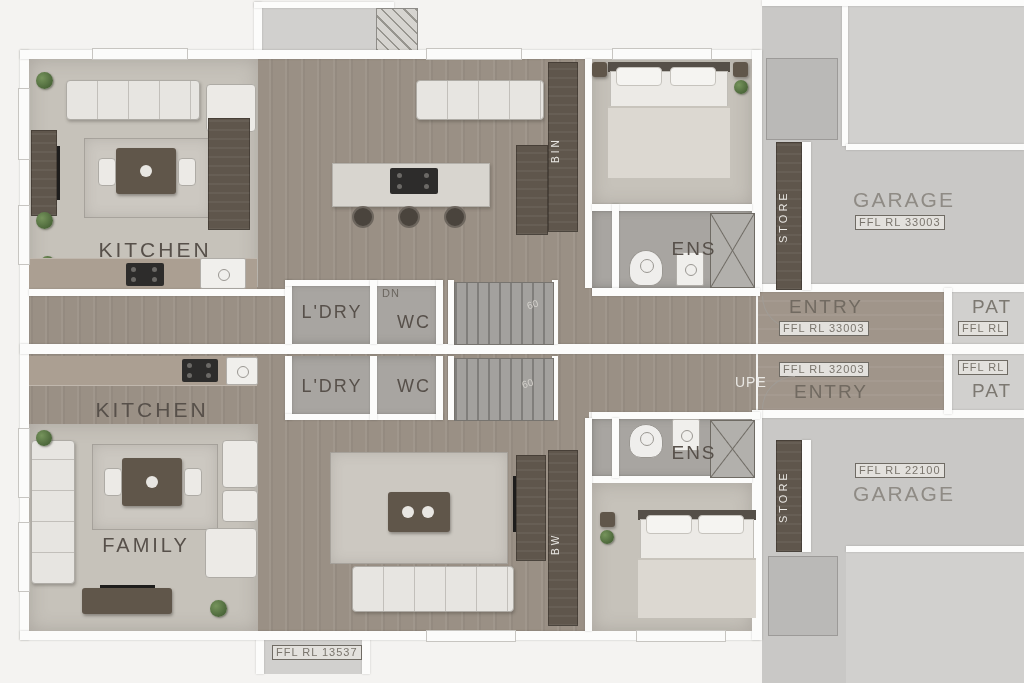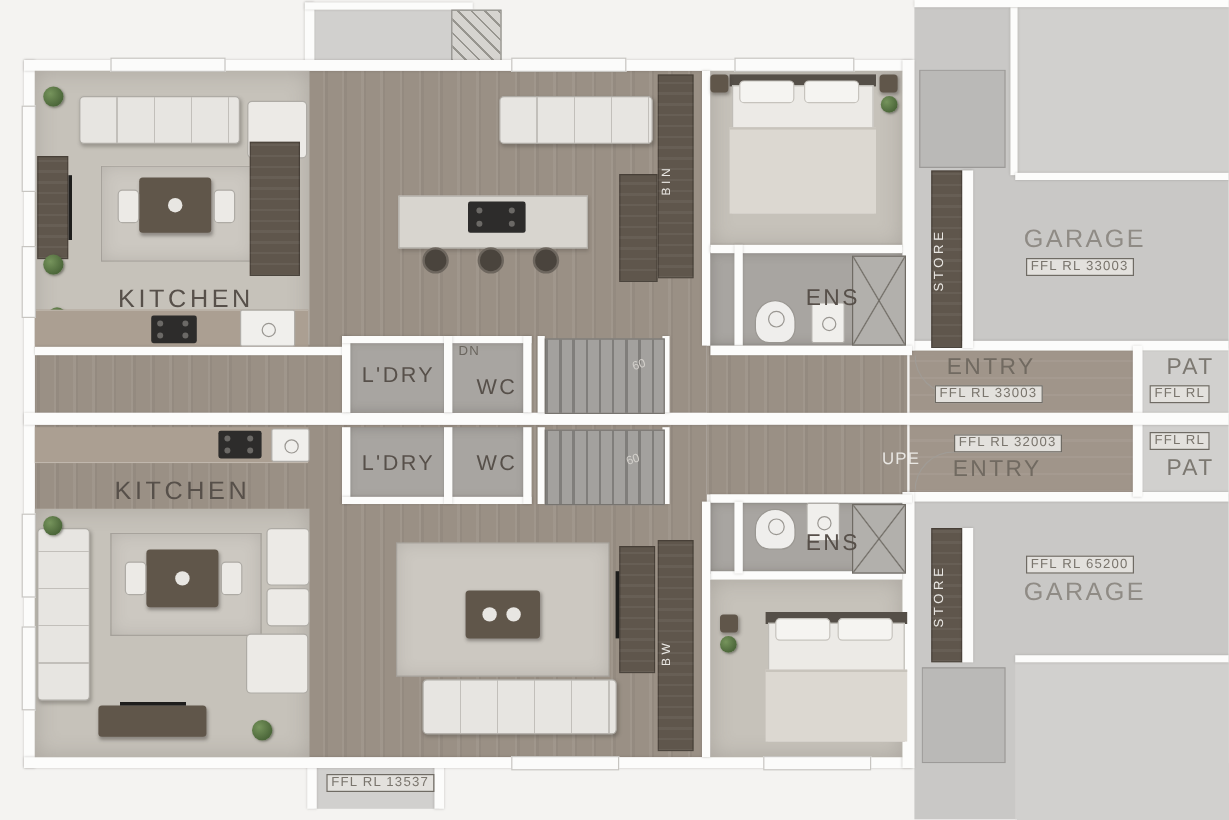--- a/index.html
+++ b/index.html
@@ -219,20 +219,21 @@
     </div>
   <div class="f chair" style="left:104px;top:468px;width:16px;height:26px;"></div>
   <div class="f chair" style="left:184px;top:468px;width:16px;height:26px;"></div>
   <div class="f chair" style="left:222px;top:440px;width:34px;height:46px;"></div>
   <div class="f chair" style="left:222px;top:490px;width:34px;height:30px;"></div>
   <div class="f chair" style="left:205px;top:528px;width:50px;height:48px;"></div>
   <div class="f table" style="left:82px;top:588px;width:90px;height:26px;"></div>
   <div class="f tvbar" style="left:100px;top:585px;width:55px;height:3px;"></div>
   <div class="f plant" style="left:36px;top:430px;width:16px;height:16px;"></div>
   <div class="f plant" style="left:210px;top:600px;width:17px;height:17px;"></div>
+  <div class="f rlabel" style="left:85px;top:534px;width:122px;text-align:center;font-size:20px;">FAMILY</div>
 
   <div class="f tile" style="left:288px;top:356px;width:152px;height:62px;"></div>
   <div class="f wall" style="left:285px;top:356px;width:7px;height:64px;"></div>
   <div class="f wall" style="left:285px;top:414px;width:158px;height:6px;"></div>
   <div class="f wall" style="left:370px;top:356px;width:7px;height:64px;"></div>
   <div class="f wall" style="left:436px;top:356px;width:7px;height:64px;"></div>
   <div class="f rlabel" style="left:296px;top:376px;width:72px;text-align:center;font-size:18px;letter-spacing:2px;">L'DRY</div>
   <div class="f rlabel" style="left:392px;top:376px;width:44px;text-align:center;font-size:18px;letter-spacing:2px;">WC</div>
 
   <div class="f wall" style="left:448px;top:356px;width:6px;height:64px;"></div>
@@ -273,24 +274,24 @@
       <div class="pillow" style="left:60px;"></div>
     <div class="blanket" style="height:58px;"></div>
   </div>
   <div class="f table" style="left:600px;top:512px;width:15px;height:15px;"></div>
   <div class="f plant" style="left:600px;top:530px;width:14px;height:14px;"></div>
 
   <div class="f dkwood" style="left:776px;top:440px;width:26px;height:112px;"></div>
   <div class="f wall" style="left:802px;top:440px;width:9px;height:112px;"></div>
   <div class="f vtext" style="left:777px;top:452px;width:24px;height:90px;">STORE</div>
   <div class="f wtext" style="left:735px;top:374px;font-size:14px;">UPE</div>
-  <div class="f ffl" style="left:779px;top:362px;margin-left:16px;">FFL RL 32003</div>
+  <div class="f ffl" style="left:779px;top:362px;">FFL RL 32003</div>
   <div class="f elabel" style="left:785px;top:381px;width:92px;text-align:center;font-size:19px;">ENTRY</div>
   <div class="f arc" style="left:762px;top:376px;width:32px;height:32px;transform:scaleY(-1);"></div>
-  <div class="f ffl" style="left:855px;top:463px;">FFL RL 65200</div>
+  <div class="f ffl" style="left:855px;top:463px;">FFL RL 22100</div>
   <div class="f glabel" style="left:850px;top:482px;width:108px;text-align:center;font-size:21px;">GARAGE</div>
   <div class="f ffl" style="left:958px;top:360px;">FFL RL</div>
   <div class="f glabel" style="left:972px;top:380px;width:52px;text-align:left;font-size:19px;color:#7c7871;">PAT</div>
   <div class="f ffl" style="left:272px;top:645px;">FFL RL 13537</div>
 
   <div class="f win" style="left:18px;top:88px;width:10px;height:70px;"></div>
   <div class="f win" style="left:18px;top:205px;width:10px;height:58px;"></div>
   <div class="f win" style="left:18px;top:428px;width:10px;height:68px;"></div>
   <div class="f win" style="left:18px;top:522px;width:10px;height:68px;"></div>
   <div class="f win" style="left:92px;top:48px;width:94px;height:10px;"></div>

